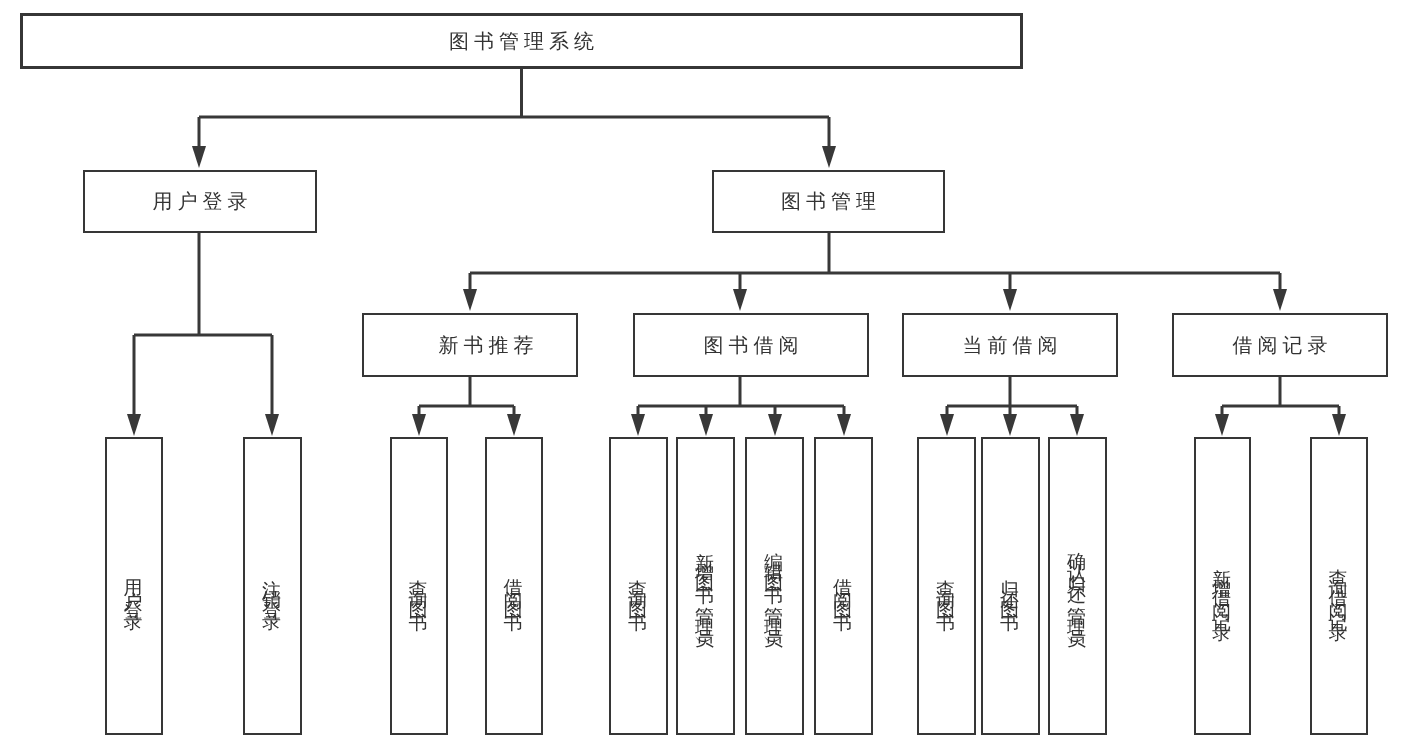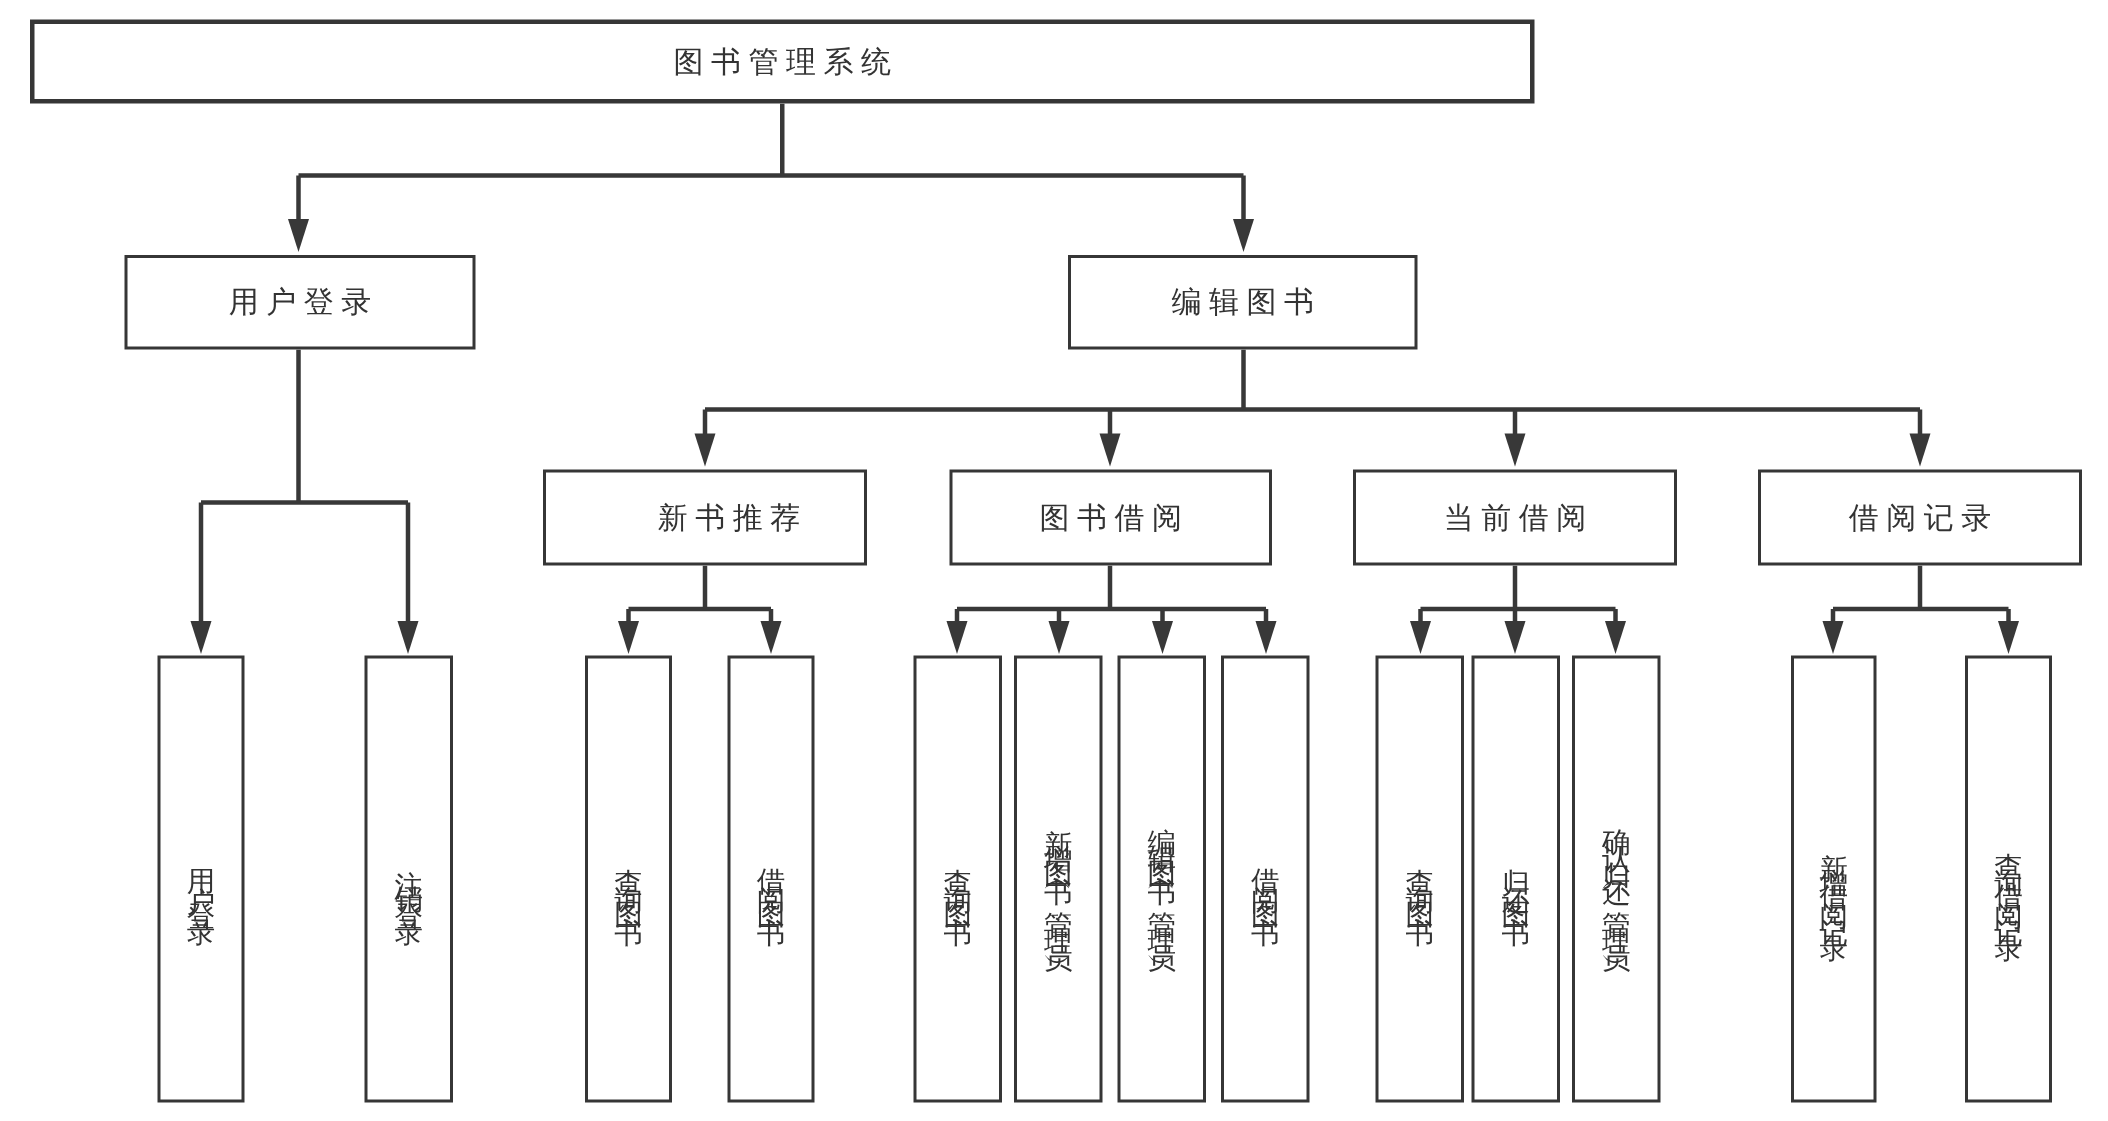--- a/index.html
+++ b/index.html
@@ -87,27 +87,27 @@
   </svg>
 
   <div class="node root" style="left:20px;top:13px;width:1003px;height:56px;">
     <span class="hlabel">图书管理系统</span>
   </div>
 
   <div class="node" style="left:83px;top:170px;width:234px;height:63px;">
     <span class="hlabel">用户登录</span>
   </div>
   <div class="node" style="left:712px;top:170px;width:233px;height:63px;">
-    <span class="hlabel">编辑图书</span>
+    <span class="hlabel">图书管理</span>
   </div>
 
   <div class="node" style="left:362px;top:313px;width:216px;height:64px;padding-left:32px;">
     <span class="hlabel">新书推荐</span>
   </div>
-  <div class="node" style="left:633px;top:313px;width:215px;height:64px;">
+  <div class="node" style="left:633px;top:313px;width:236px;height:64px;">
     <span class="hlabel">图书借阅</span>
   </div>
   <div class="node" style="left:1172px;top:313px;width:216px;height:64px;">
     <span class="hlabel">借阅记录</span>
   </div>
   <div class="node" style="left:902px;top:313px;width:216px;height:64px;">
     <span class="hlabel">当前借阅</span>
   </div>
 
   <div class="node leaf" style="left:105px;top:437px;width:58px;height:298px;">

